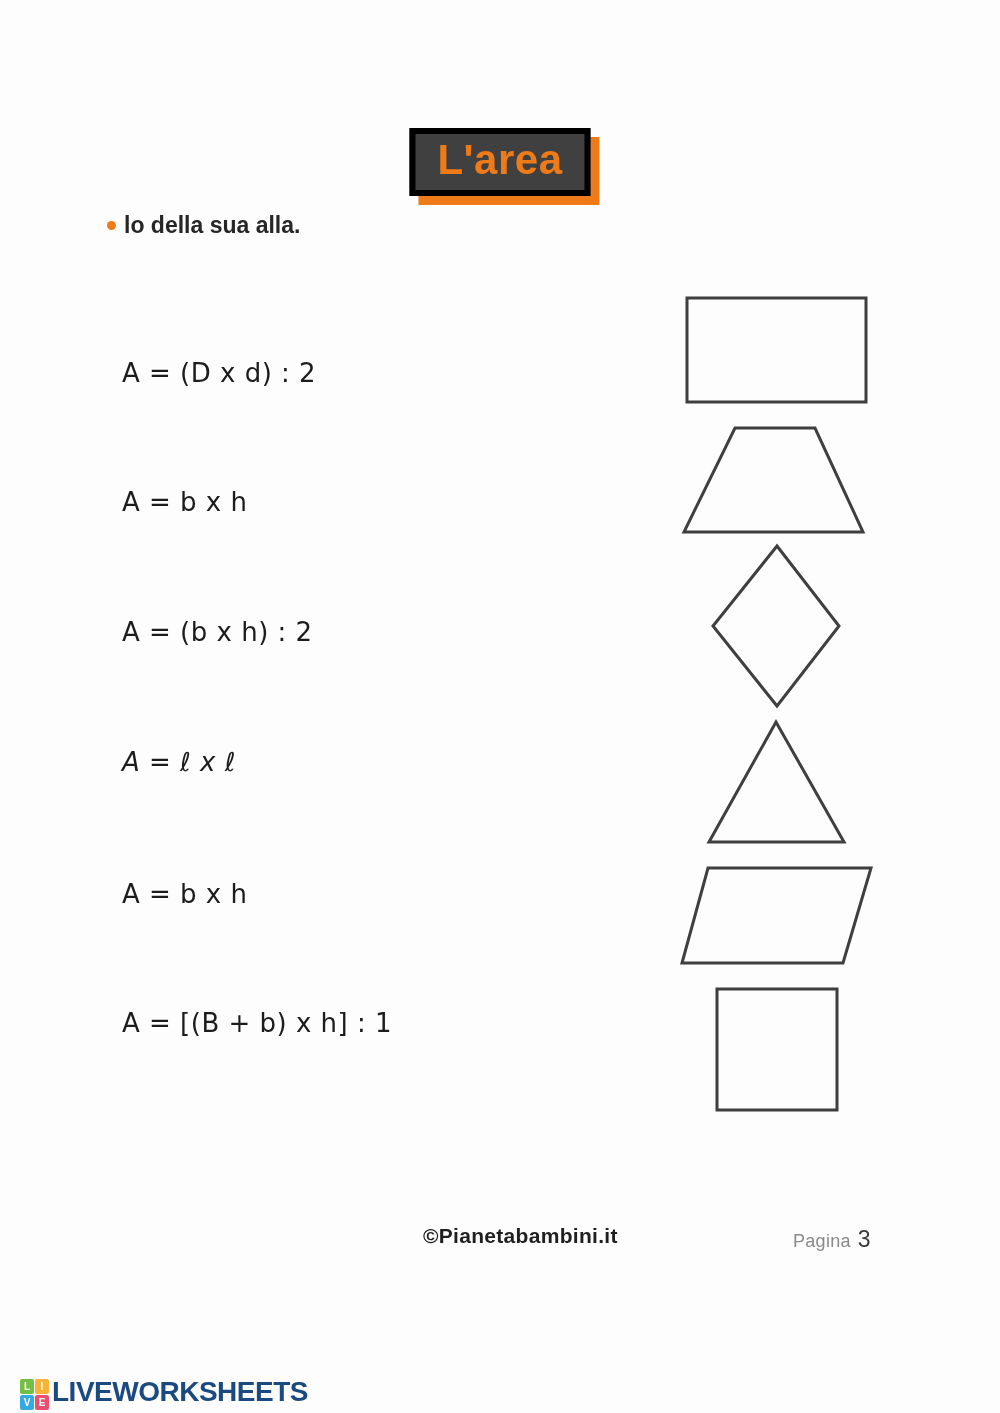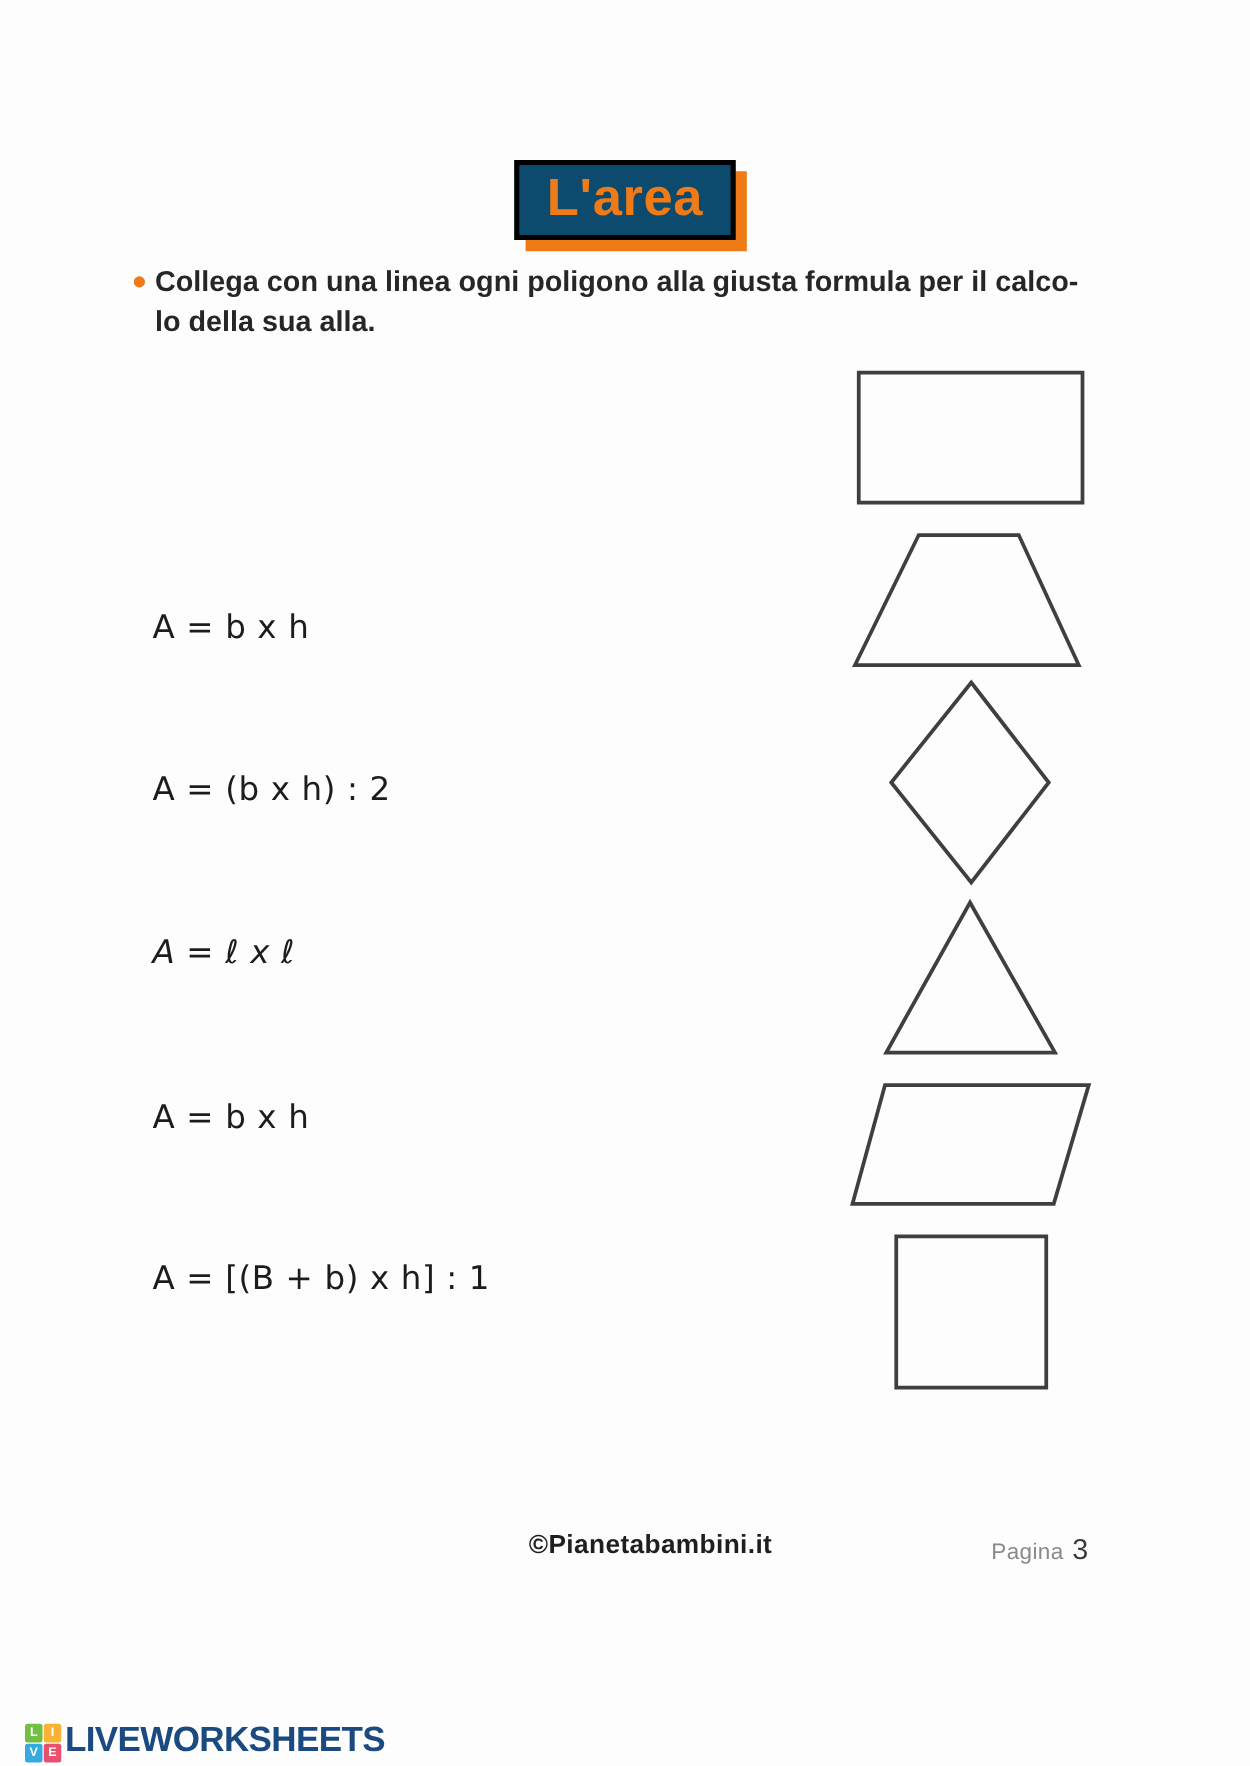--- a/index.html
+++ b/index.html
@@ -15,22 +15,22 @@
     left: 0; top: 0;
     width: 1000px; height: 1413px;
     background: #fdfdfd;
   }
   
   .title-box {
     position: absolute;
     top: 128px;
     left: 50%;
     transform: translateX(-50%);
-    background: #0c4a6e;
-    border: 4px solid #000000;
+    background: #404040;
+    border: 6px solid #000000;
     box-shadow: 9px 9px 0 0 #ee7b18;
     padding: 0 22px 4px 22px;
   }
   .title-text {
     font-size: 42px;
     font-weight: 800;
     color: #ee7b18;
     letter-spacing: 0.5px;
     line-height: 52px;
   }
@@ -153,24 +153,24 @@
 <body>
 
 <div class="sheet">
 
   <div class="title-box">
     <div class="title-text">L'area</div>
   </div>
 
   <span class="bullet"></span>
   <div class="instruction">
-    <div>Collega con una linea ogni poligono alla giusta formula per il calco-</div>
     <div>lo della sua alla.</div>
   </div>
 
+  <div class="formula f1">A = (D x d) : 2</div>
   <div class="formula f2">A = b x h</div>
   <div class="formula f3">A = (b x h) : 2</div>
   <div class="formula f4">A = ℓ x ℓ</div>
   <div class="formula f5">A = b x h</div>
   <div class="formula f6">A = [(B + b) x h] : 1</div>
 
   <svg class="shapes-svg" viewBox="650 280 250 840" xmlns="http://www.w3.org/2000/svg">
     <polygon points="687,298 866,298 866,402 687,402"></polygon>
     <polygon points="735,428 815,428 863,532 684,532"></polygon>
     <polygon points="777,546 839,626 777,706 713,626"></polygon>

